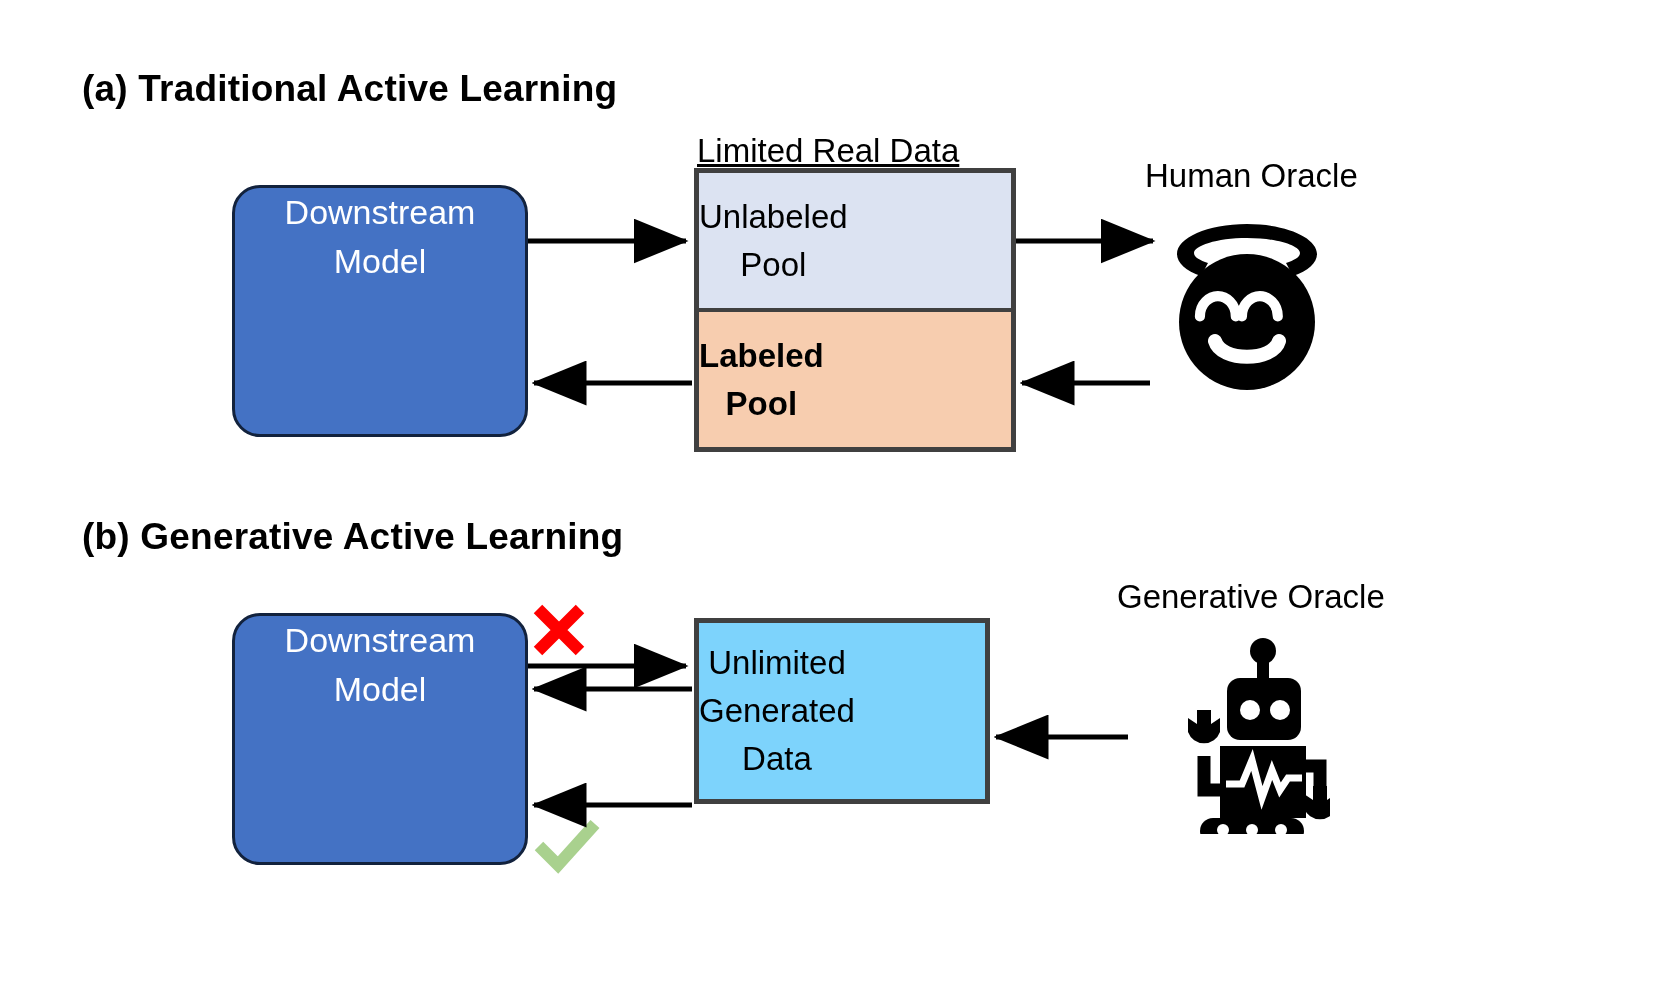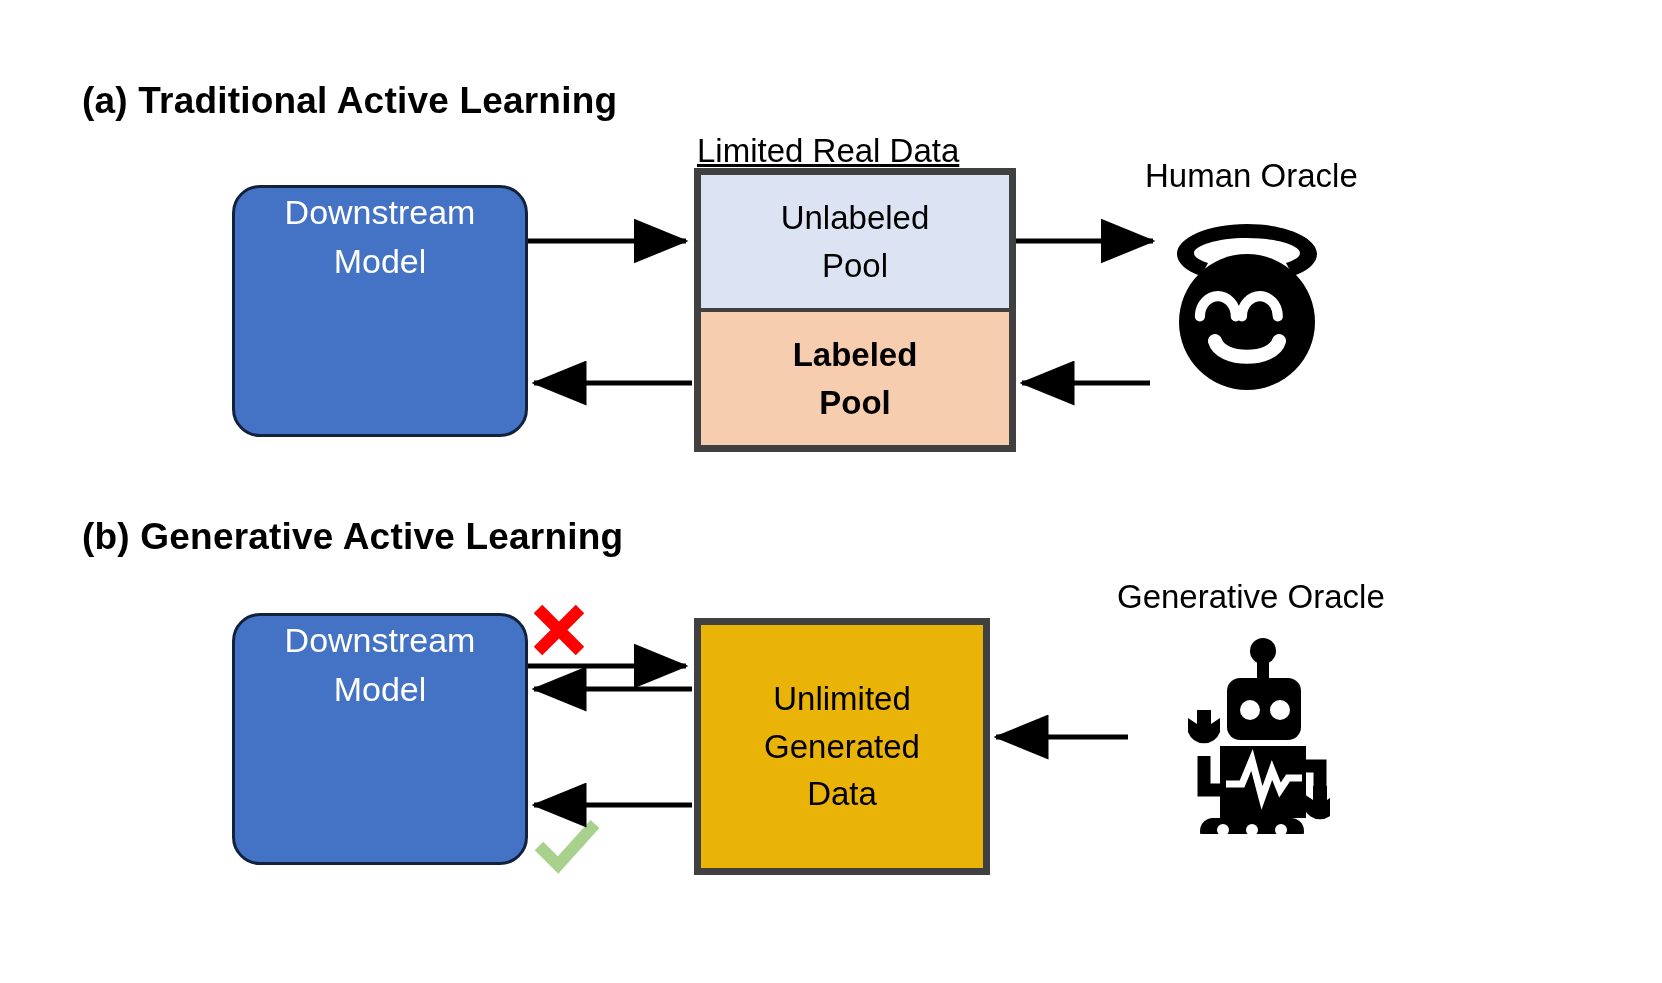--- a/index.html
+++ b/index.html
@@ -19,21 +19,21 @@
     overflow: hidden;
   }
   .section-title {
     position: absolute;
     font-weight: bold;
     font-size: 37px;
     letter-spacing: 0.2px;
     white-space: nowrap;
     color: #000;
   }
-  #title-a { left: 82px; top: 68px; margin-top: 12px; }
+  #title-a { left: 82px; top: 68px; }
   #title-b { left: 82px; top: 516px; }
 
   .model-box {
     position: absolute;
     background: #4472c4;
     border: 3px solid #12223d;
     border-radius: 28px;
     display: flex;
     align-items: flex-start;
     justify-content: center;
@@ -44,47 +44,46 @@
     font-size: 34px;
     line-height: 1.45;
     text-align: center;
     white-space: pre-line;
   }
   #model-a { left: 232px; top: 185px; width: 296px; height: 252px; }
   #model-b { left: 232px; top: 613px; width: 296px; height: 252px; }
 
   .data-box {
     position: absolute;
-    border: 7px solid #404040;
+    border: 5px solid #404040;
     box-sizing: border-box;
     display: flex;
     align-items: center;
-    justify-content: center;
   }
   .data-box .label {
     font-size: 33px;
     line-height: 1.45;
     text-align: center;
     white-space: pre-line;
     color: #000;
   }
   #pool-unlabeled {
     left: 694px; top: 168px; width: 322px; height: 142px;
     background: #dce3f2;
     border-bottom-width: 2px;
   }
   #pool-labeled {
     left: 694px; top: 310px; width: 322px; height: 142px;
     background: #f7cdaf;
     border-top-width: 2px;
     font-weight: bold;
   }
   #gen-data-box {
-    left: 694px; top: 618px; width: 296px; height: 257px;
-    background: #eab308;
+    left: 694px; top: 618px; width: 296px; height: 186px;
+    background: #7dd3fc;
   }
 
   .cap-label {
     position: absolute;
     font-size: 33px;
     white-space: nowrap;
     color: #000;
   }
   #limited-real-data { left: 697px; top: 132px; text-decoration: underline; }
   #human-oracle { left: 1145px; top: 157px; }

